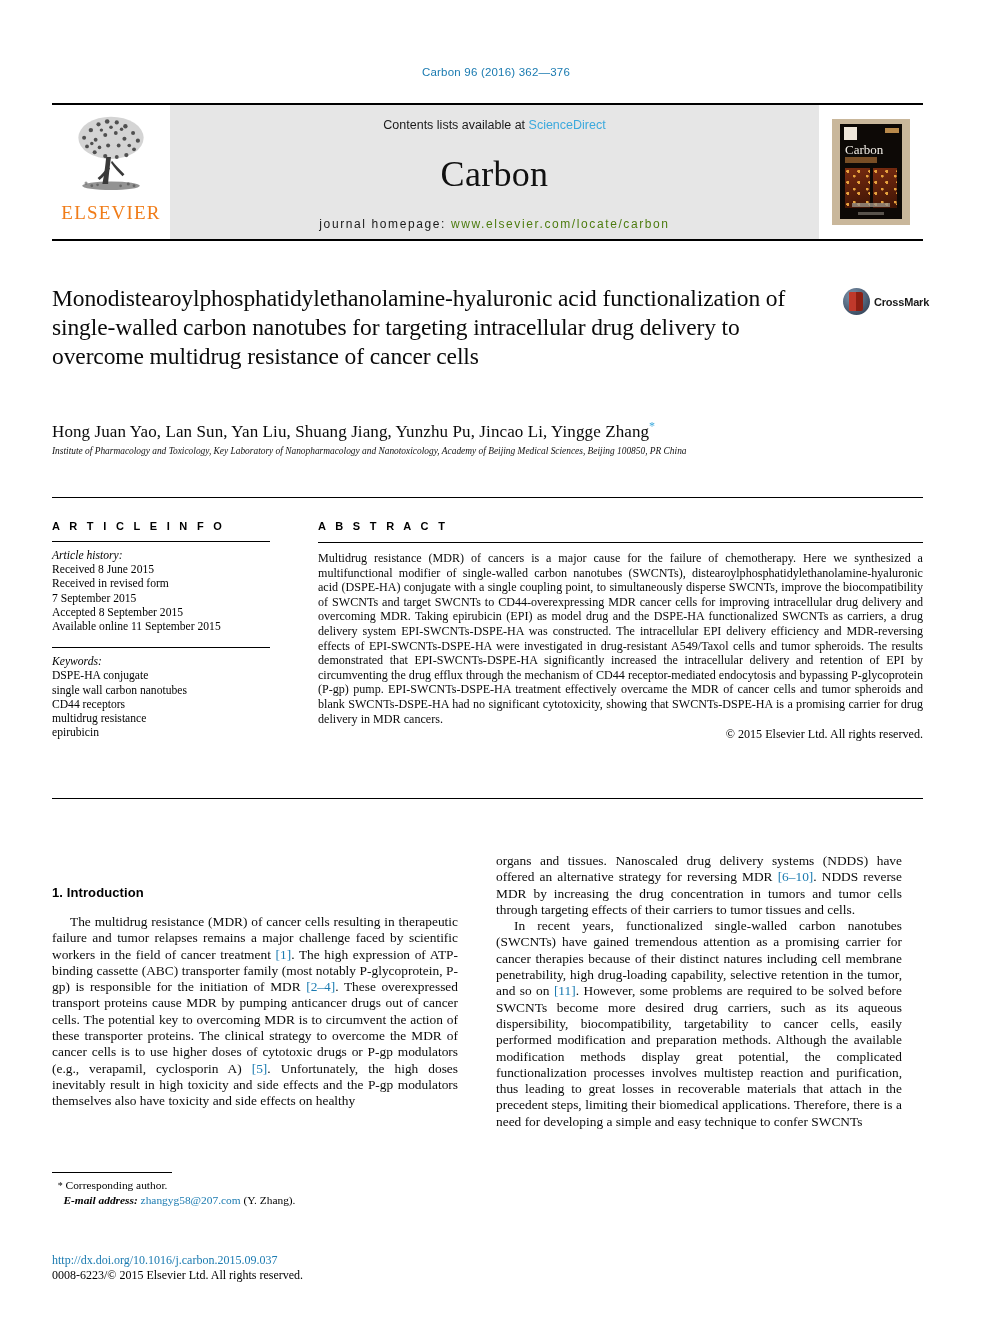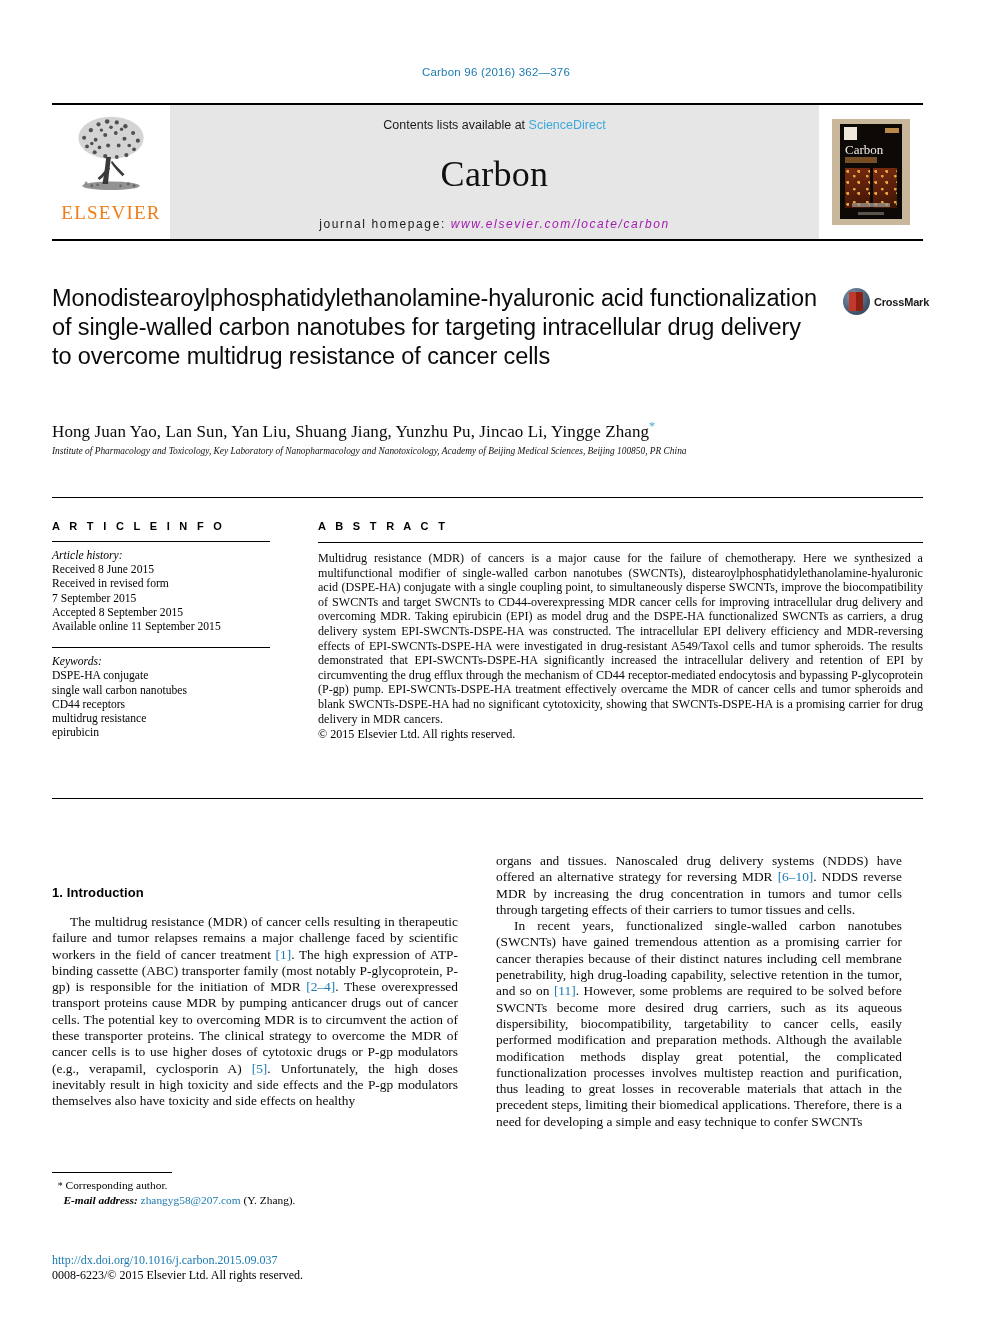--- a/index.html
+++ b/index.html
@@ -101,22 +101,21 @@
     letter-spacing: .3px;
   }
   .homepage-line {
     font-family: "Liberation Sans", sans-serif;
     font-size: 12px;
     letter-spacing: 1.6px;
     margin-top: 22px;
     color: #1a1a1a;
   }
   .homepage-line .url {
-    color: #a21caf;
-    font-style: italic;
+    color: #4d7c0f;
   }
   .cover-block {
     width: 104px;
     flex: 0 0 104px;
     display: flex;
     align-items: center;
     justify-content: center;
   }
   .cover-thumb {
     width: 78px;
@@ -189,21 +188,21 @@
 
   
   .title-area {
     position: absolute;
     left: 52px;
     top: 284px;
     width: 871px;
   }
   .art-title {
     width: 770px;
-    font-family: Liberation Sans, sans-serif;
+    font-family: Liberation Serif, serif;
     font-size: 23.5px;
     line-height: 29px;
     font-weight: 400;
     color: #0a0a0a;
     letter-spacing: -0.1px;
   }
   .crossmark {
     position: absolute;
     right: 0;
     top: 4px;
@@ -323,20 +322,21 @@
     font-size: 12.1px;
     line-height: 14.6px;
     text-align: justify;
     color: #0a0a0a;
   }
   .abs-copy {
     margin-top: 1px;
     font-family: "Liberation Serif", serif;
     font-size: 12.1px;
     line-height: 14.6px;
+    text-align: right;
   }
 
   
   .rule-body {
     position: absolute;
     left: 52px;
     top: 798px;
     width: 871px;
     border-top: 1px solid #000;
   }

